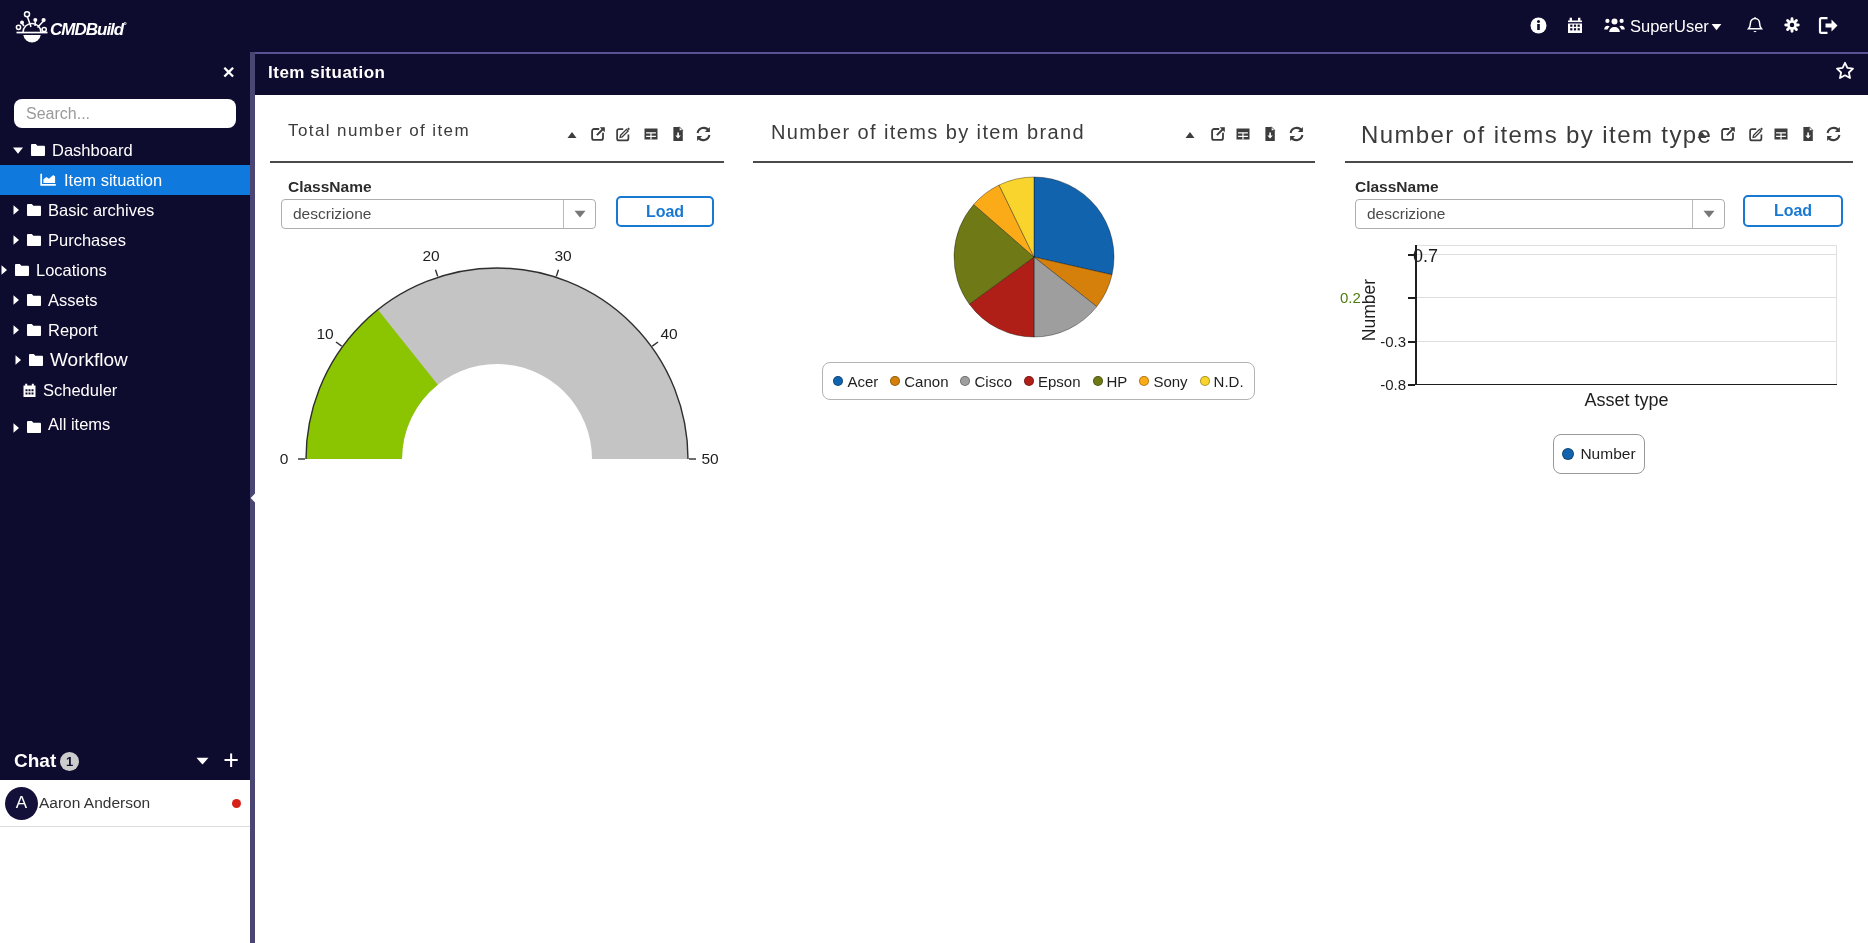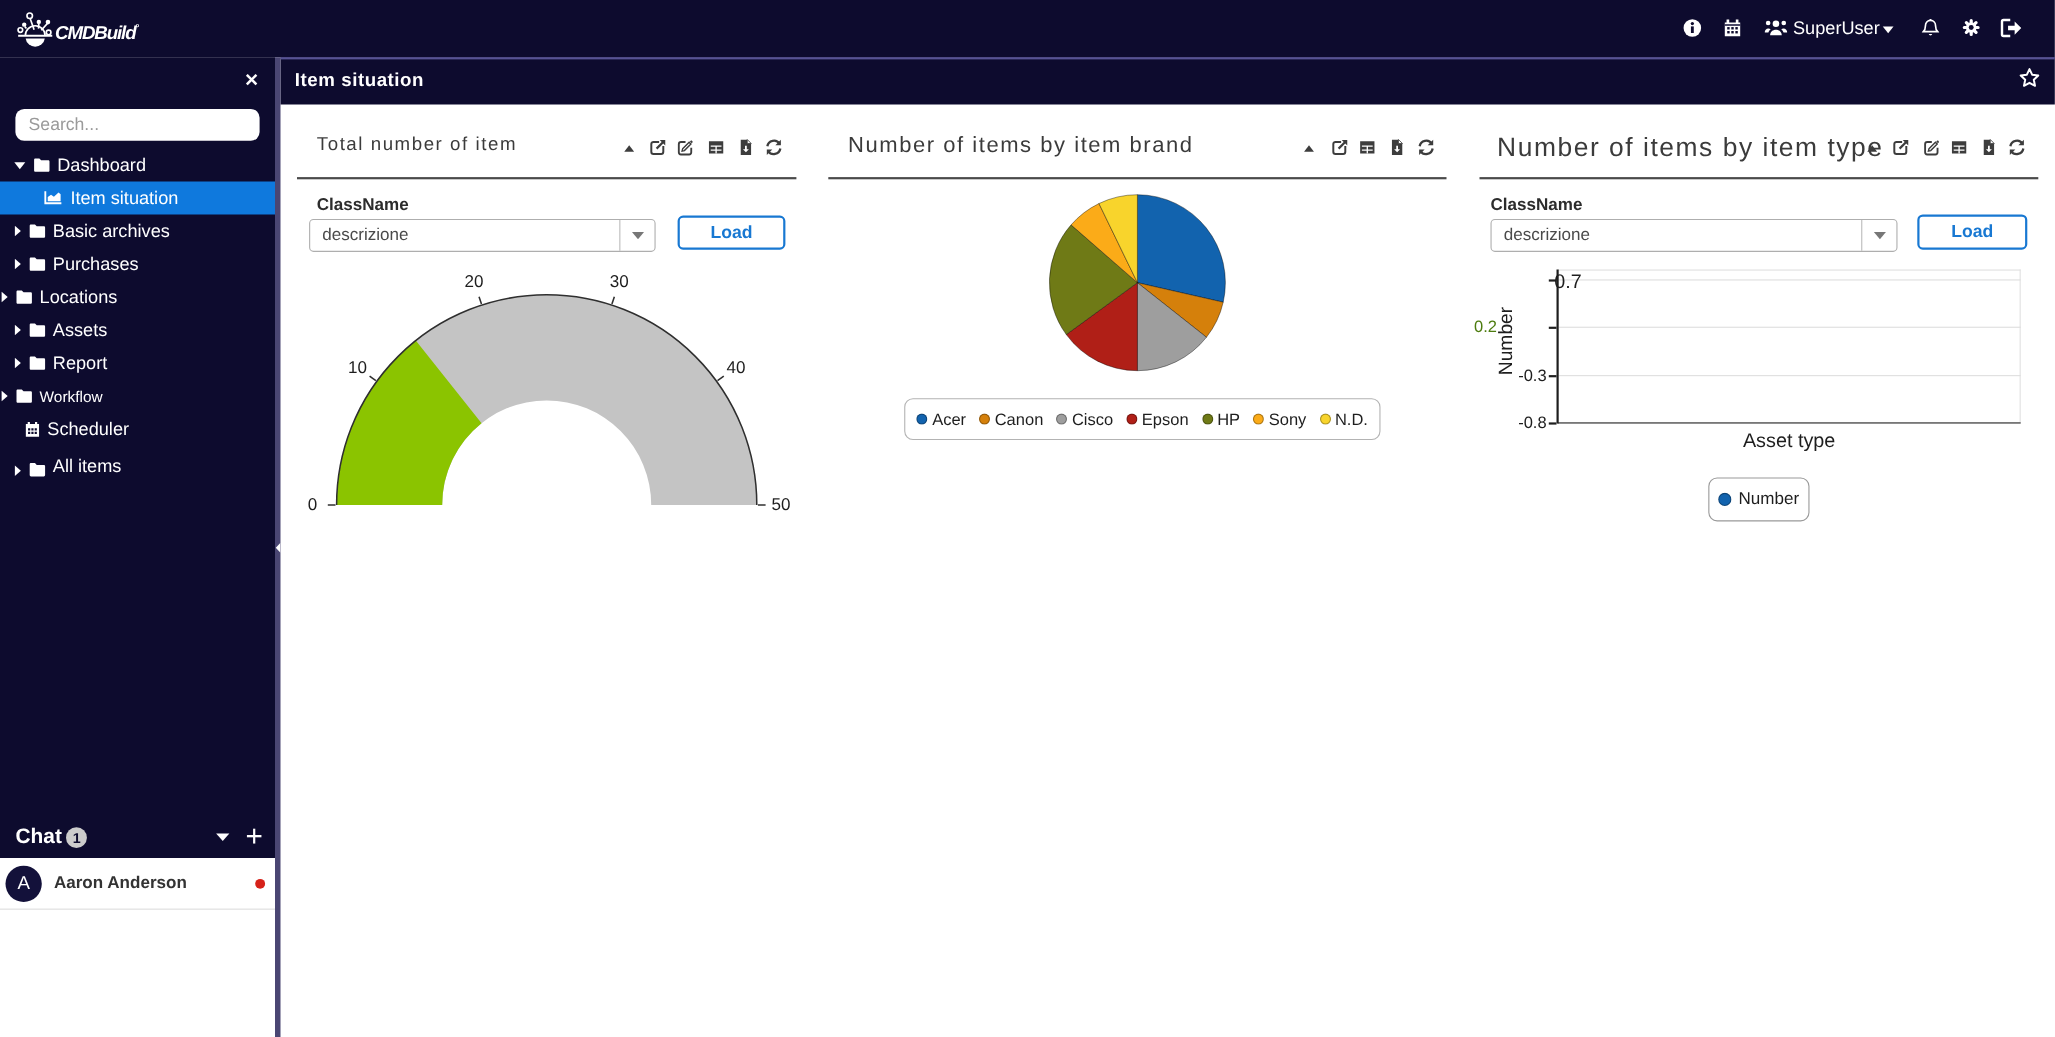--- a/index.html
+++ b/index.html
@@ -134,21 +134,21 @@
   </div>
 <div style="position:absolute;left:0;top:316px;width:278px;height:28px;display:flex;align-items:center;padding-left:12px;gap:6px;color:#fff;font-size:16.5px">
     <svg width="8" height="12" viewBox="0 0 8 12" style="flex:none">
       <path d="M1.5 1.2L7 6 1.5 10.8Z" fill="#fff"></path>
     </svg>
     <svg width="16" height="14" viewBox="0 0 16 14" style="flex:none">
       <path d="M1 2.2c0-.7.5-1.2 1.2-1.2h3.6l1.6 1.7h6.4c.7 0 1.2.5 1.2 1.2v8c0 .7-.5 1.2-1.2 1.2H2.2c-.7 0-1.2-.5-1.2-1.2z" fill="#fff"></path>
     </svg>
     <span style="white-space:nowrap">Report</span>
   </div>
-<div style="position:absolute;left:0;top:346px;width:272px;height:28px;display:flex;align-items:center;padding-left:0;gap:6px;color:#fff;font-size:14px">
+<div style="position:absolute;left:0;top:346px;width:272px;height:28px;display:flex;align-items:center;padding-left:14px;gap:6px;color:#fff;font-size:19px">
     <svg width="8" height="12" viewBox="0 0 8 12" style="flex:none">
       <path d="M1.5 1.2L7 6 1.5 10.8Z" fill="#fff"></path>
     </svg>
     <svg width="16" height="14" viewBox="0 0 16 14" style="flex:none">
       <path d="M1 2.2c0-.7.5-1.2 1.2-1.2h3.6l1.6 1.7h6.4c.7 0 1.2.5 1.2 1.2v8c0 .7-.5 1.2-1.2 1.2H2.2c-.7 0-1.2-.5-1.2-1.2z" fill="#fff"></path>
     </svg>
     <span style="white-space:nowrap">Workflow</span>
   </div>
 <div style="position:absolute;left:0;top:376px;width:250px;height:28px;display:flex;align-items:center;padding-left:8px;gap:6px;color:#fff;font-size:16.5px">
     <span style="width:8px"></span>
@@ -173,21 +173,21 @@
 <span style="margin-left:4px;width:19px;height:19px;border-radius:50%;background:#ccc;color:#0d0b2e;font-size:13px;font-weight:bold;display:flex;align-items:center;justify-content:center">1</span>
 <span style="flex:1"></span>
 <svg width="13" height="8" viewBox="0 0 13 8" style="margin-right:14px">
       <path d="M0.5 0.8h12L6.5 7.6Z" fill="#fff"></path>
     </svg>
 <span style="font-size:27px;font-weight:400;margin-right:11px;line-height:20px;margin-top:-3px">+</span>
 </div>
 <div class="abs" style="left:0;top:780px;width:250px;height:163px;background:#fff"></div>
 <div class="abs" style="left:0;top:780px;width:250px;height:47px;background:#fff;border-bottom:1px solid #ddd;display:flex;align-items:center">
 <div style="margin-left:5px;width:33px;height:33px;border-radius:50%;background:#13113a;color:#fff;display:flex;align-items:center;justify-content:center;font-size:17px">A</div>
-<span style="margin-left:11px;font-size:15.5px;font-weight:bold;color:#333">Aaron Anderson</span>
+<span style="margin-left:1px;font-size:15.5px;font-weight:normal;color:#333">Aaron Anderson</span>
 <span style="flex:1"></span>
 <span style="width:9px;height:9px;border-radius:50%;background:#d62119;margin-right:9px"></span>
 </div>
 <div class="abs" style="left:250px;top:52px;width:5px;height:891px;background:#4a4673"></div>
 <svg class="abs" style="left:250px;top:493px" width="5" height="10" viewBox="0 0 5 10">
     <path d="M5 0.5v9L0.7 5Z" fill="#fff"></path>
   </svg>
 <div class="abs" style="left:288px;top:121px;font-size:17px;color:#3b3b3b;letter-spacing:1.4px">Total number of item</div>
 <svg style="position:absolute;left:566px;top:129px" width="12" height="12" viewBox="0 0 12 12">
     <path d="M6 3L10.5 9H1.5Z" fill="#3d3d3d"></path>

